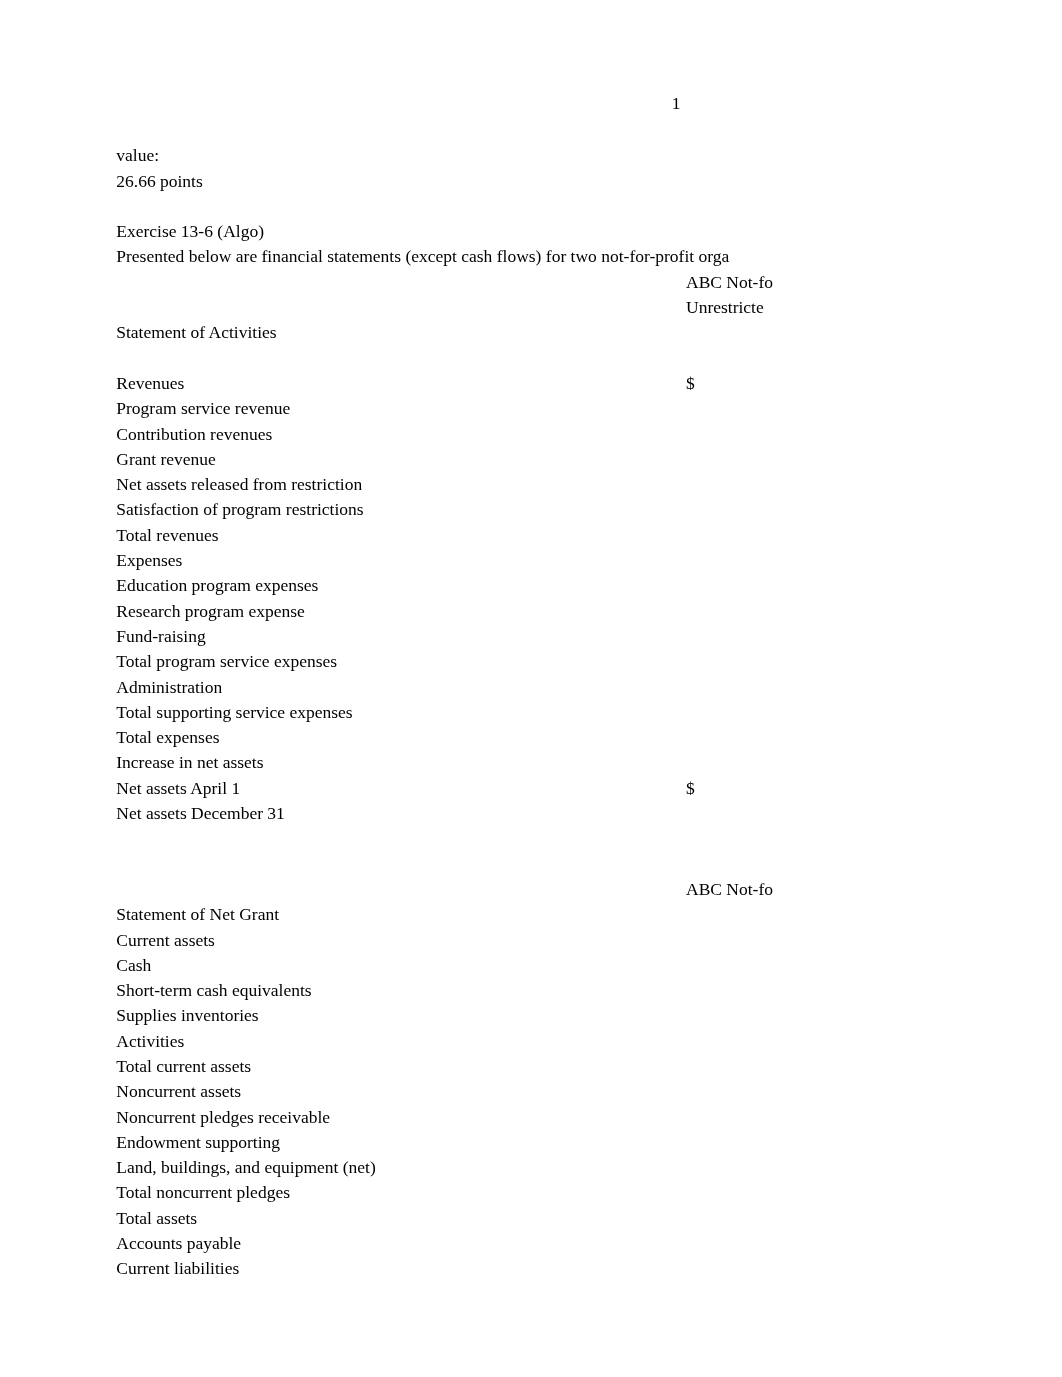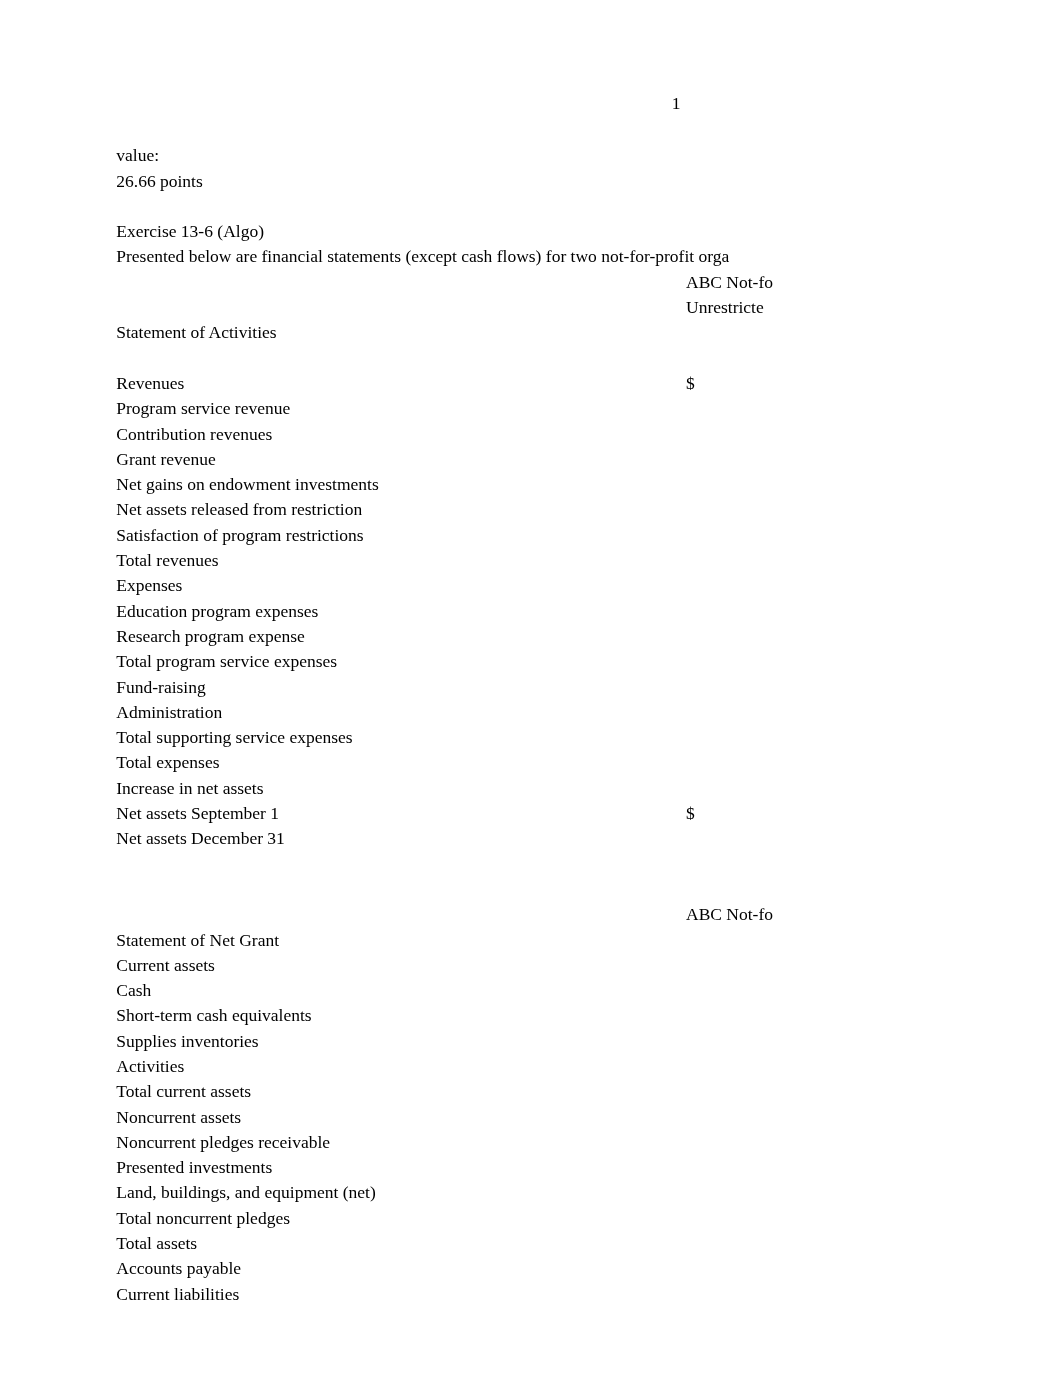--- a/index.html
+++ b/index.html
@@ -108,24 +108,20 @@
     </div>
     <div class="line">
       <span class="label">Contribution revenues</span>
       <span class="amount"></span>
     </div>
     <div class="line">
       <span class="label">Grant revenue</span>
       <span class="amount"></span>
     </div>
     <div class="line">
-      <span class="label">Net gains on endowment investments</span>
-      <span class="amount"></span>
-    </div>
-    <div class="line">
       <span class="label">Net assets released from restriction</span>
       <span class="amount"></span>
     </div>
     <div class="line">
       <span class="label">Satisfaction of program restrictions</span>
       <span class="amount"></span>
     </div>
     <div class="line">
       <span class="label">Total revenues</span>
       <span class="amount"></span>
@@ -136,45 +132,45 @@
     </div>
     <div class="line">
       <span class="label">Education program expenses</span>
       <span class="amount"></span>
     </div>
     <div class="line">
       <span class="label">Research program expense</span>
       <span class="amount"></span>
     </div>
     <div class="line">
+      <span class="label">Fund-raising</span>
+      <span class="amount"></span>
+    </div>
+    <div class="line">
       <span class="label">Total program service expenses</span>
       <span class="amount"></span>
     </div>
     <div class="line">
-      <span class="label">Fund-raising</span>
-      <span class="amount"></span>
-    </div>
-    <div class="line">
       <span class="label">Administration</span>
       <span class="amount"></span>
     </div>
     <div class="line">
       <span class="label">Total supporting service expenses</span>
       <span class="amount"></span>
     </div>
     <div class="line">
       <span class="label">Total expenses</span>
       <span class="amount"></span>
     </div>
     <div class="line">
       <span class="label">Increase in net assets</span>
       <span class="amount"></span>
     </div>
     <div class="line">
-      <span class="label">Net assets September 1</span>
+      <span class="label">Net assets April 1</span>
       <span class="amount"></span>
     </div>
     <div class="line">
       <span class="label">Net assets December 31</span>
       <span class="amount">$</span>
     </div>
 
     <div class="spacer-lg"></div>
 
     <div class="line">
@@ -208,21 +204,21 @@
     </div>
     <div class="line">
       <span class="label">Noncurrent assets</span>
       <span class="amount"></span>
     </div>
     <div class="line">
       <span class="label">Noncurrent pledges receivable</span>
       <span class="amount"></span>
     </div>
     <div class="line">
-      <span class="label">Presented investments</span>
+      <span class="label">Endowment supporting</span>
       <span class="amount"></span>
     </div>
     <div class="line">
       <span class="label">Land, buildings, and equipment (net)</span>
       <span class="amount"></span>
     </div>
     <div class="line">
       <span class="label">Total noncurrent pledges</span>
       <span class="amount"></span>
     </div>

